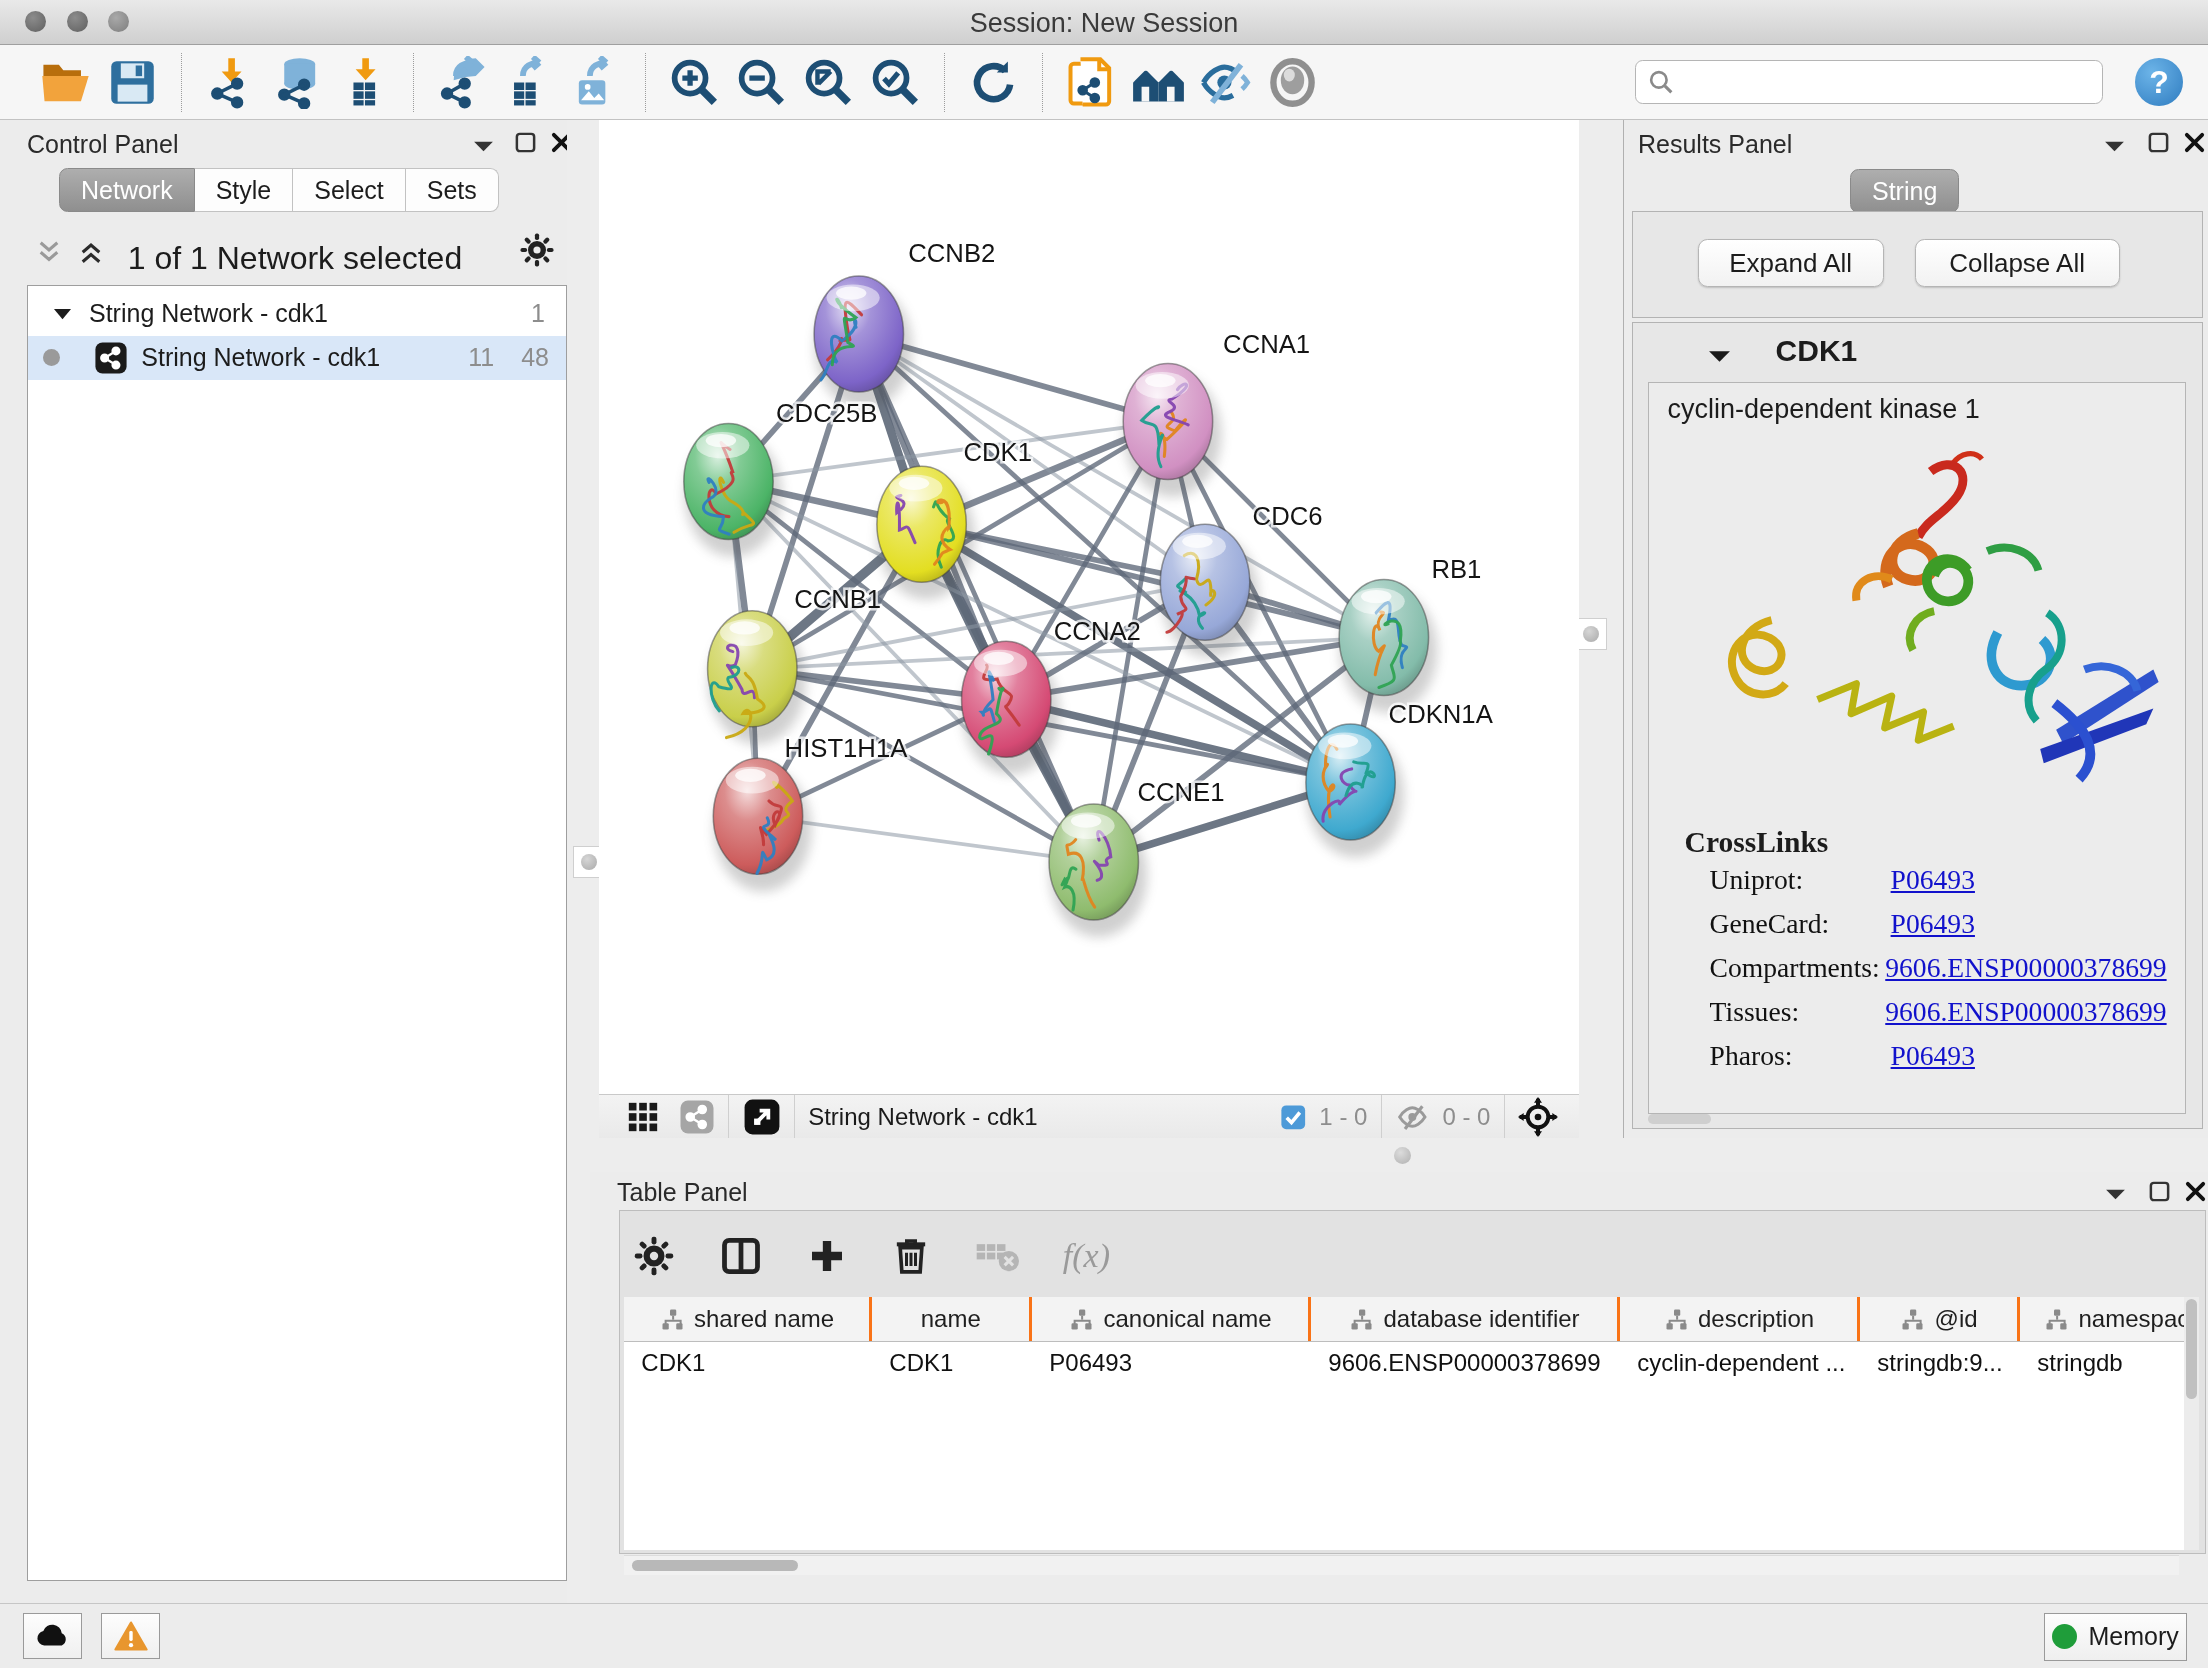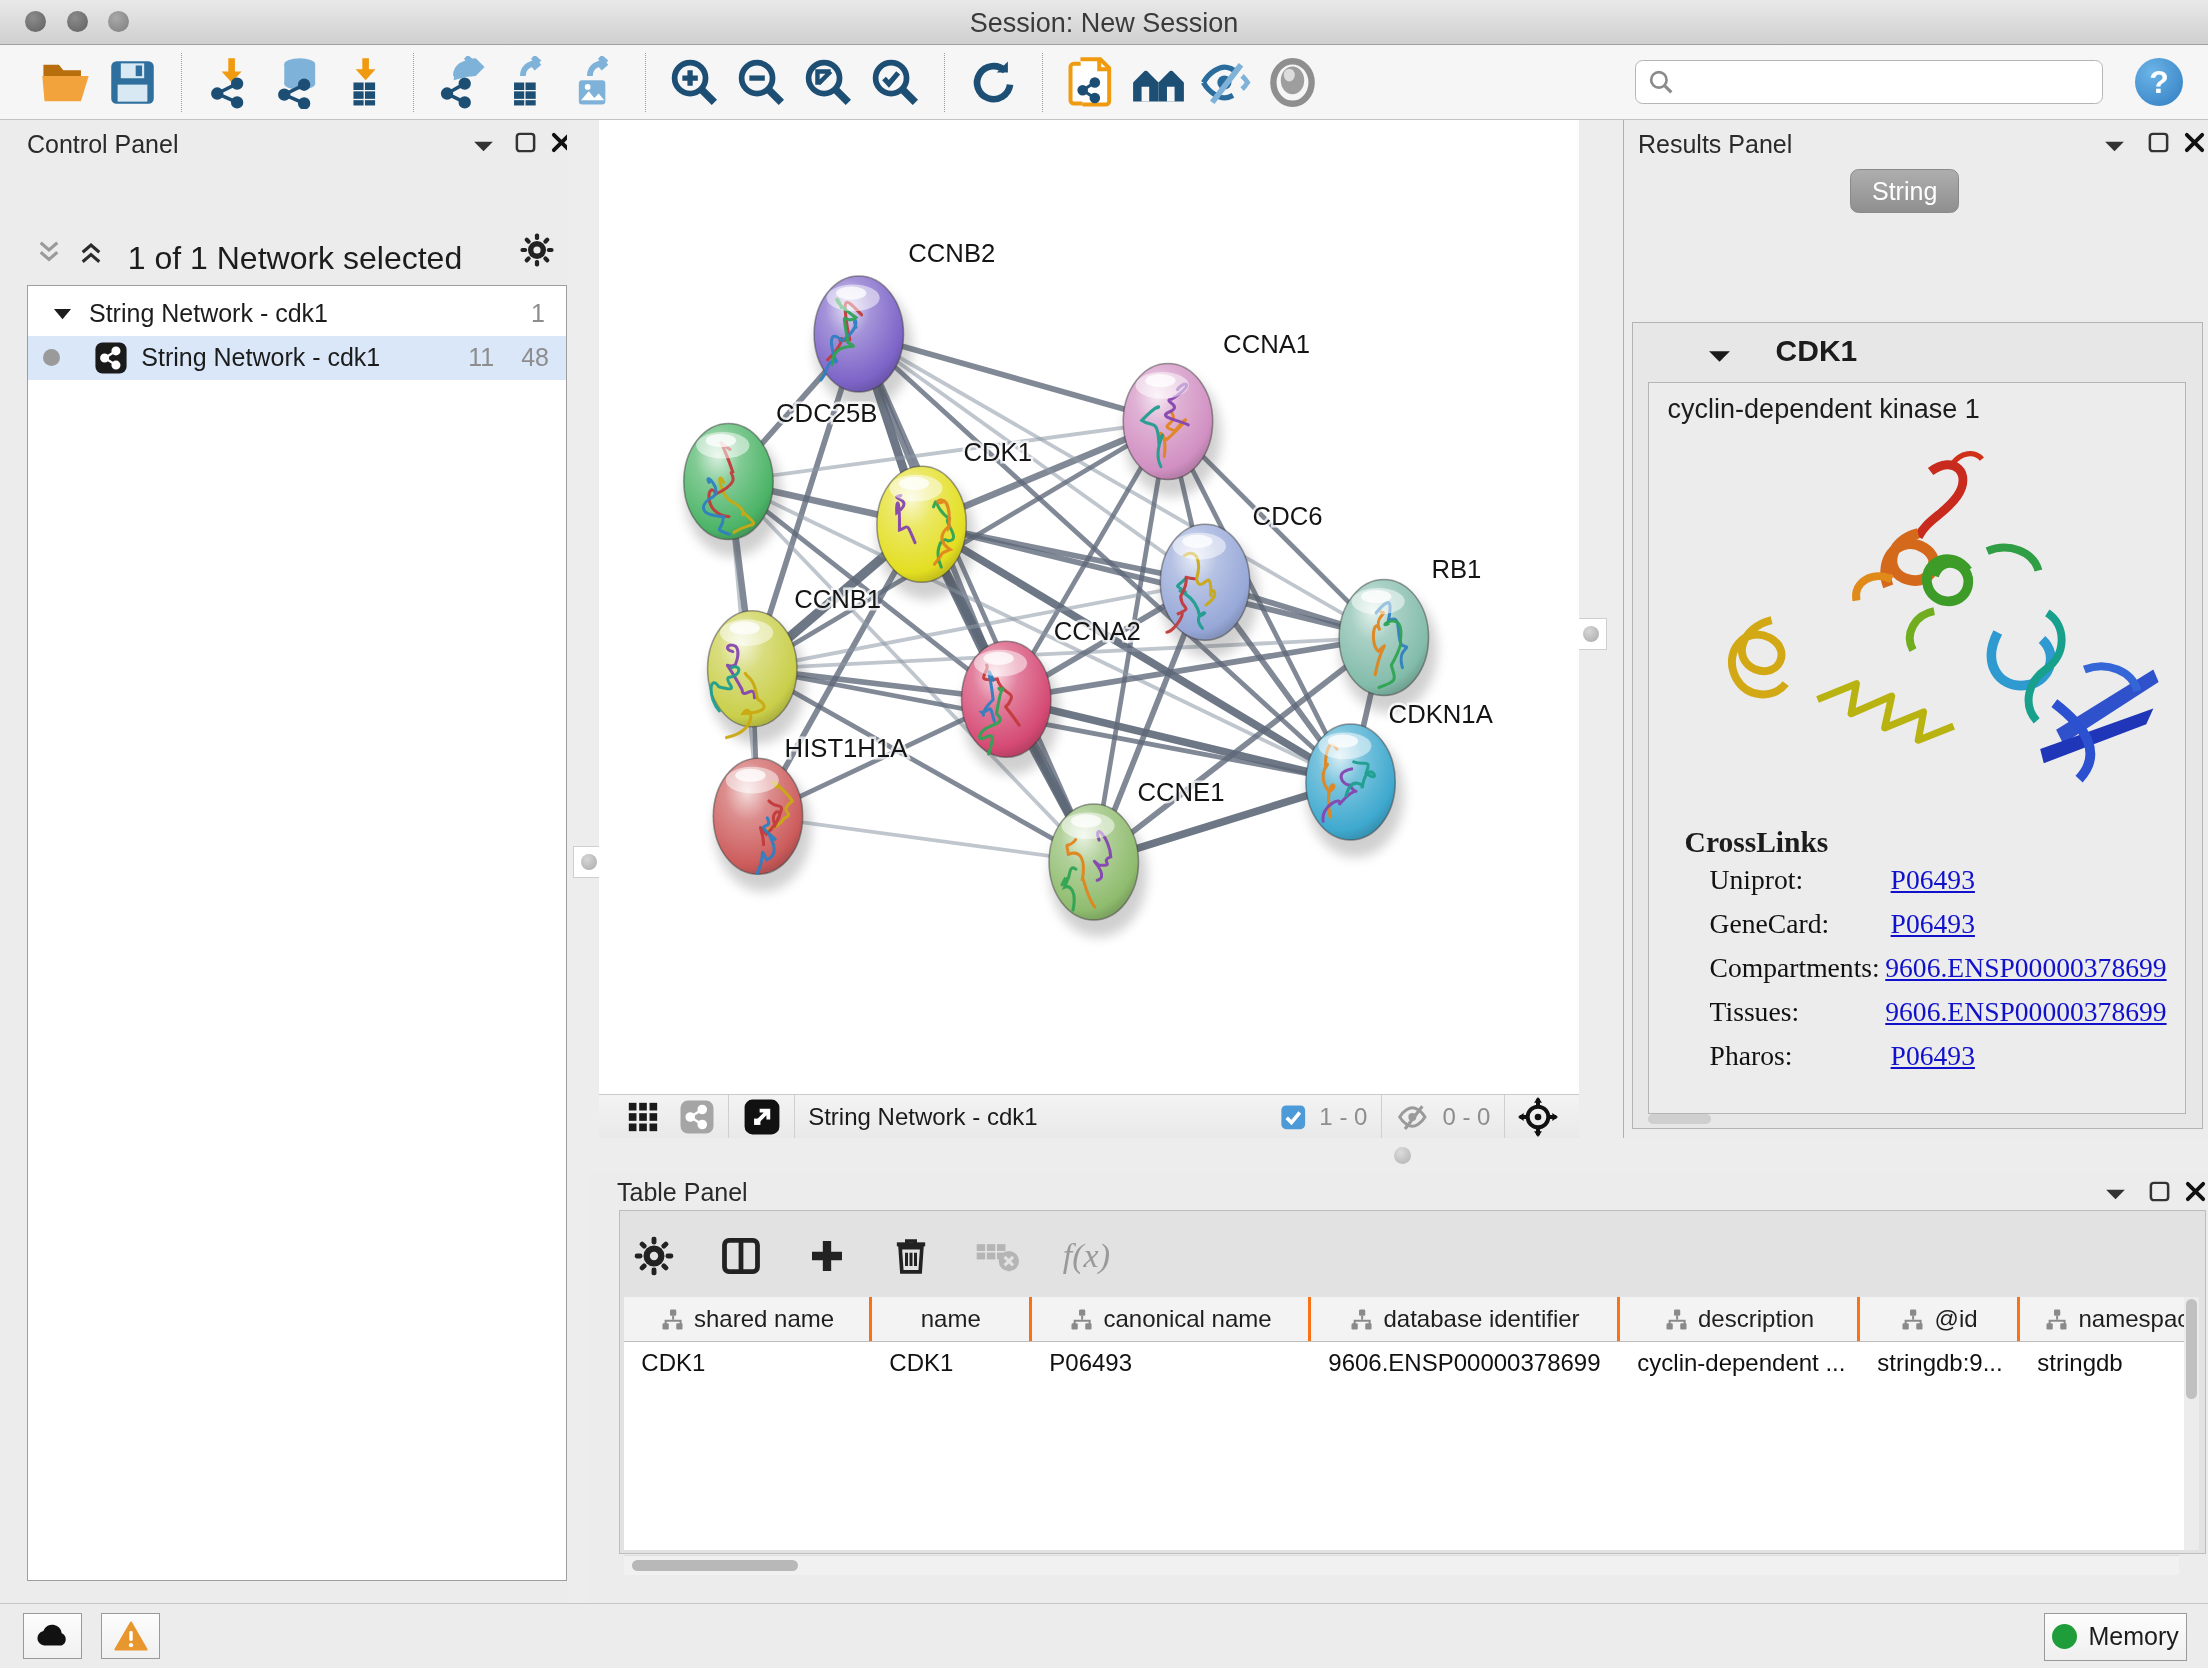--- a/index.html
+++ b/index.html
@@ -286,20 +286,26 @@
     <svg class="win-ico" style="left:472px;top:19px;" width="23" height="15" viewBox="0 0 24 16">
         <path d="M2 3l10 10L22 3z" fill="#333"></path>
       </svg>
     <svg class="win-ico" style="left:514px;top:11.4px;" width="23" height="23" viewBox="0 0 24 24">
         <rect x="3" y="3" width="18" height="18" rx="3" fill="none" stroke="#333" stroke-width="2.6"></rect>
       </svg>
     <svg class="win-ico" style="left:550px;top:11.4px;" width="23" height="23" viewBox="0 0 24 24">
         <path d="M4 4l16 16M20 4L4 20" stroke="#111" stroke-width="4" stroke-linecap="round"></path>
       </svg>
 
+    <div class="abs tabgroup" style="left:59px;top:48px;">
+      <div class="tab sel">Network</div>
+      <div class="tab">Style</div>
+      <div class="tab">Select</div>
+      <div class="tab">Sets</div>
+    </div>
 
     <svg class="win-ico" style="left:34px;top:118px;" width="30" height="28.5" viewBox="0 0 24 24">
         <path d="M5 4l7 6 7-6M5 12l7 6 7-6" stroke="#9a9a9a" stroke-width="2.6" fill="none"></path>
       </svg>
     <svg class="win-ico" style="left:76px;top:118px;" width="30" height="28.5" viewBox="0 0 24 24">
         <path d="M5 20l7-6 7 6M5 12l7-6 7 6" stroke="#2b2b2b" stroke-width="2.6" fill="none"></path>
       </svg>
     <div class="abs" style="left:124px;top:120px;width:342px;text-align:center;font-size:32px;">1 of 1 Network selected</div>
     <svg class="win-ico" style="left:519px;top:112px;" width="36" height="36" viewBox="0 0 24 24">
         <g fill="#222">
@@ -625,20 +631,24 @@
       </svg>
     <svg class="win-ico" style="left:523px;top:11.4px;" width="23" height="23" viewBox="0 0 24 24">
         <rect x="3" y="3" width="18" height="18" rx="3" fill="none" stroke="#333" stroke-width="2.6"></rect>
       </svg>
     <svg class="win-ico" style="left:559px;top:11.4px;" width="23" height="23" viewBox="0 0 24 24">
         <path d="M4 4l16 16M20 4L4 20" stroke="#111" stroke-width="4" stroke-linecap="round"></path>
       </svg>
 
     <div class="abs tab sel" style="left:226px;top:49px;border-radius:8.6px;">String</div>
 
+    <div class="rbox" style="left:7.6px;top:91px;width:569px;height:105px;">
+      <button class="btn abs" style="left:65px;top:27px;width:186px;height:48px;">Expand All</button>
+      <button class="btn abs" style="left:282px;top:27px;width:205px;height:48px;">Collapse All</button>
+    </div>
 
     <div class="rbox" style="left:7.6px;top:202px;width:569px;height:805px;">
       <svg class="win-ico" style="left:74px;top:25px;" width="25px" height="17" viewBox="0 0 24 16">
           <path d="M2 3l10 10L22 3z" fill="#1a1a1a"></path>
         </svg>
       <div class="abs" style="left:143px;top:11.4px;font-size:30px;font-weight:bold;">CDK1</div>
       <div class="abs" style="left:15px;top:59px;width:536px;height:730px;background:#ececec;border:1px solid #b5b5b5;">
         <div class="abs" style="left:19px;top:11.4px;font-size:27px;">cyclin-dependent kinase 1</div>
         <svg class="abs" style="left:7.6px;top:55px;" width="521" height="380" viewBox="0 0 560 430">
           <path d="M320 30c10-14 26-16 34-6" stroke="#d03018" stroke-width="6" fill="none"></path>

